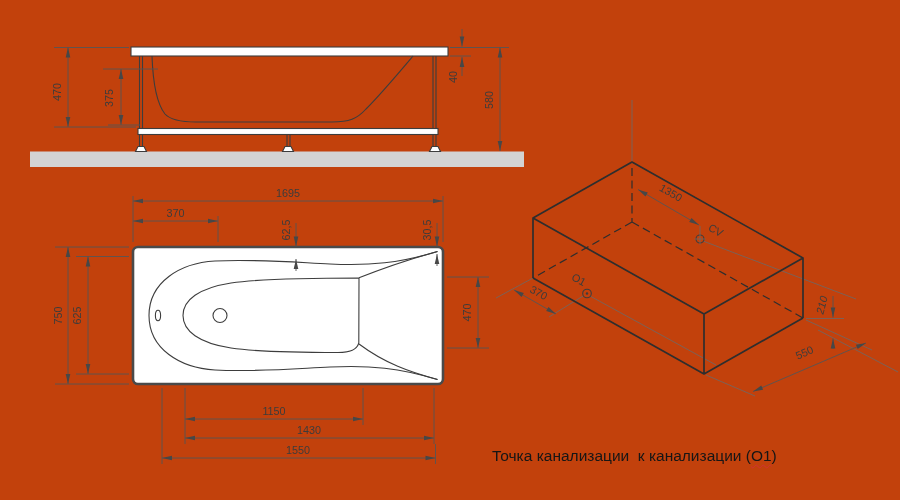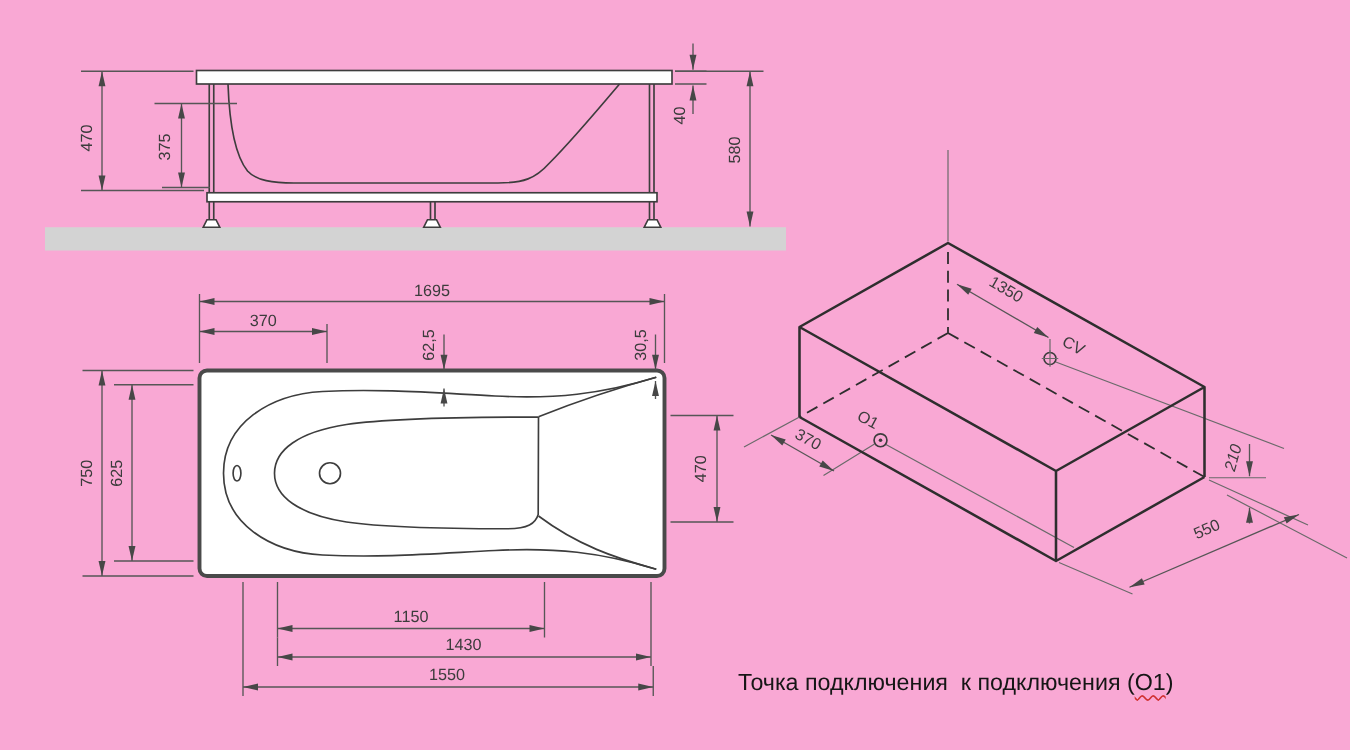--- a/index.html
+++ b/index.html
@@ -1,16 +1,16 @@
 <!DOCTYPE html>
 <html><head>
 <meta charset="utf-8">
 <style>
   html,body{margin:0;padding:0;background:#fff;}
-  .canvas{position:relative;width:900px;height:500px;background:#f9a8d4;overflow:hidden;
+  .canvas{position:relative;width:900px;height:500px;background:#c2410c;overflow:hidden;
           font-family:"Liberation Sans",sans-serif;}
   svg{position:absolute;left:0;top:0;}
   .ln{stroke:#3d3d3d;stroke-width:1.1;fill:none;}
   .lnw{stroke:#3d3d3d;stroke-width:1.1;fill:#ffffff;}
   .thick{stroke:#4a4a4a;stroke-width:2.6;fill:#ffffff;}
   .iso{stroke:#2e2e2e;stroke-width:1.7;fill:none;stroke-linejoin:round;}
   .dash{stroke:#2e2e2e;stroke-width:1.2;fill:none;stroke-dasharray:8 4.5;}
   .thin{stroke:#6a6a6a;stroke-width:0.8;fill:none;}
   .dl{stroke:#565656;stroke-width:0.9;fill:none;}
   .dt{font:10.8px "Liberation Sans",sans-serif;fill:#3c3c3c;text-anchor:middle;}
@@ -157,16 +157,16 @@
     </g>
     <g>
       <circle class="ln" cx="700" cy="239" r="4"></circle>
       <path class="thin" d="M694.5,239 H705.5 M700,233.5 V244.5"></path>
       <text class="dt" x="714" y="233.5" transform="rotate(28 714 233.5)">CV</text>
     </g>
   </g>
 </svg>
 
 <div class="notes">
-  <div><span>Точка подключения  к подключения (</span><span class="sp">О1</span><span>)</span></div>
+  <div><span>Точка канализации  к канализации (</span><span class="sp">О1</span><span>)</span></div>
   
 </div>
 </div>
 
 </body></html>

